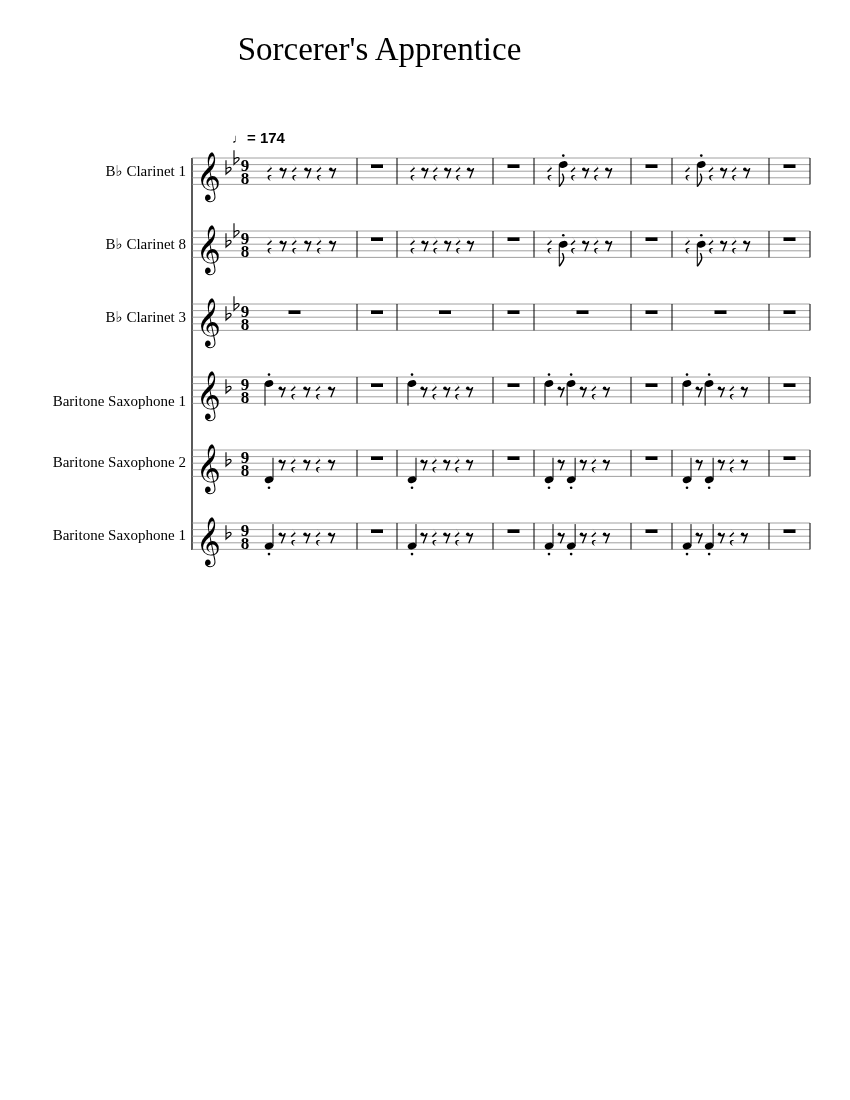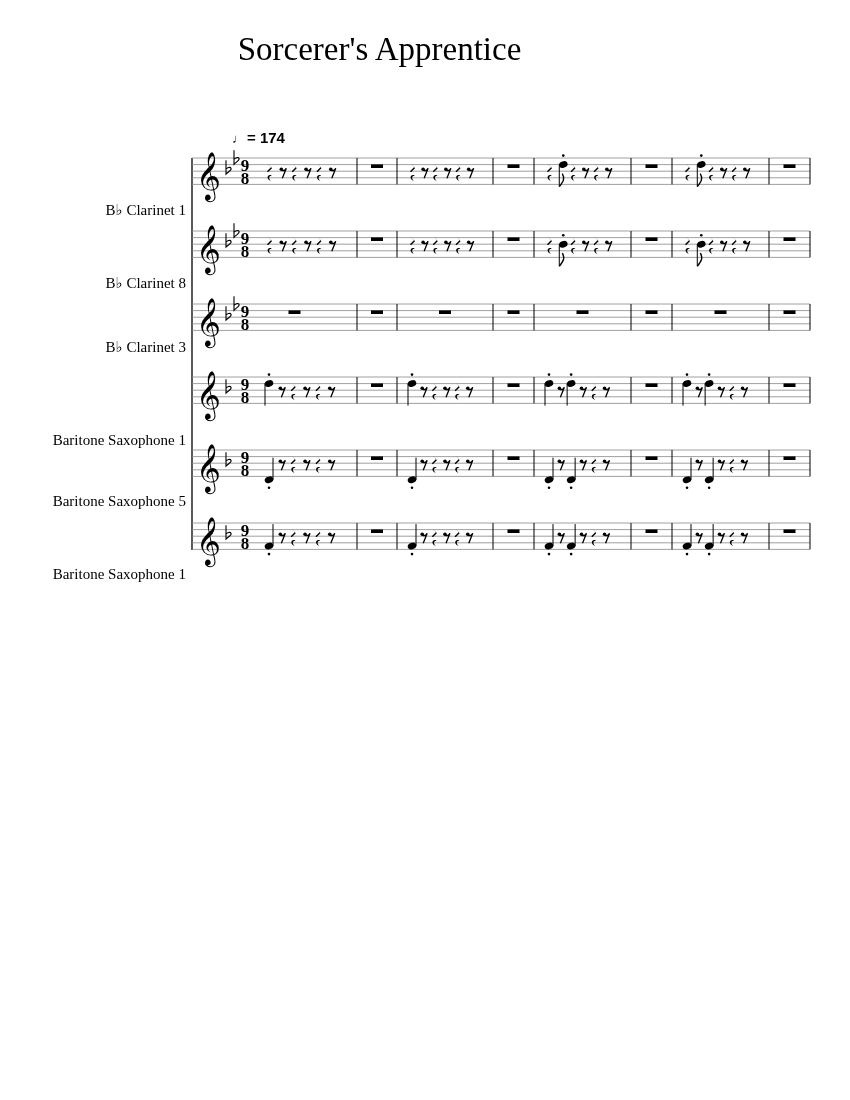--- a/index.html
+++ b/index.html
@@ -1,36 +1,36 @@
 <!DOCTYPE html>
 <html><head>
 <meta charset="utf-8">
 <style>
   html, body { margin: 0; padding: 0; background: #ffffff; }
   body { width: 850px; height: 1100px; position: relative; overflow: hidden; font-family: "Liberation Serif", "DejaVu Serif", serif; color: #000; }
   .title { position: absolute; left: 0; width: 759px; top: 31px; text-align: center; font-size: 33px; font-family: "Liberation Serif", serif; }
   .tempo { position: absolute; left: 232px; top: 129px; font-size: 15px; font-weight: bold; font-family: Liberation Sans, sans-serif; }
   .tempo .note-glyph { font-size: 13px; font-weight: normal; margin-right: 2px; }
-  .instr-label { position: absolute; right: 664px; font-size: 15px; white-space: nowrap; font-family: "Liberation Serif", serif; margin-top: 39px; }
+  .instr-label { position: absolute; right: 664px; font-size: 15px; white-space: nowrap; font-family: "Liberation Serif", serif; }
   svg.score { position: absolute; left: 0; top: 0; }
 </style>
 </head>
 <body>
 
 <div class="title">Sorcerer's Apprentice</div>
 
 <div class="tempo">
   <span class="note-glyph">♩</span><span>= 174</span>
 </div>
 
 <div class="instr-label" style="top:162px">B♭ Clarinet 1</div>
 <div class="instr-label" style="top:235px">B♭ Clarinet 8</div>
-<div class="instr-label" style="top:299px">B♭ Clarinet 3</div>
+<div class="instr-label" style="top:308px">B♭ Clarinet 3</div>
 <div class="instr-label" style="top:393px">Baritone Saxophone 1</div>
-<div class="instr-label" style="top:454px">Baritone Saxophone 5</div>
+<div class="instr-label" style="top:454px">Baritone Saxophone 2</div>
 <div class="instr-label" style="top:527px">Baritone Saxophone 1</div>
 
 <svg class="score" width="850" height="1100" viewBox="0 0 850 1100" xmlns="http://www.w3.org/2000/svg">
   <defs>
 
     <g id="clef">
       <text x="0" y="0" font-family="DejaVu Sans, sans-serif" font-size="40" fill="#000">𝄞</text>
     </g>
 
     <g id="qrest">

